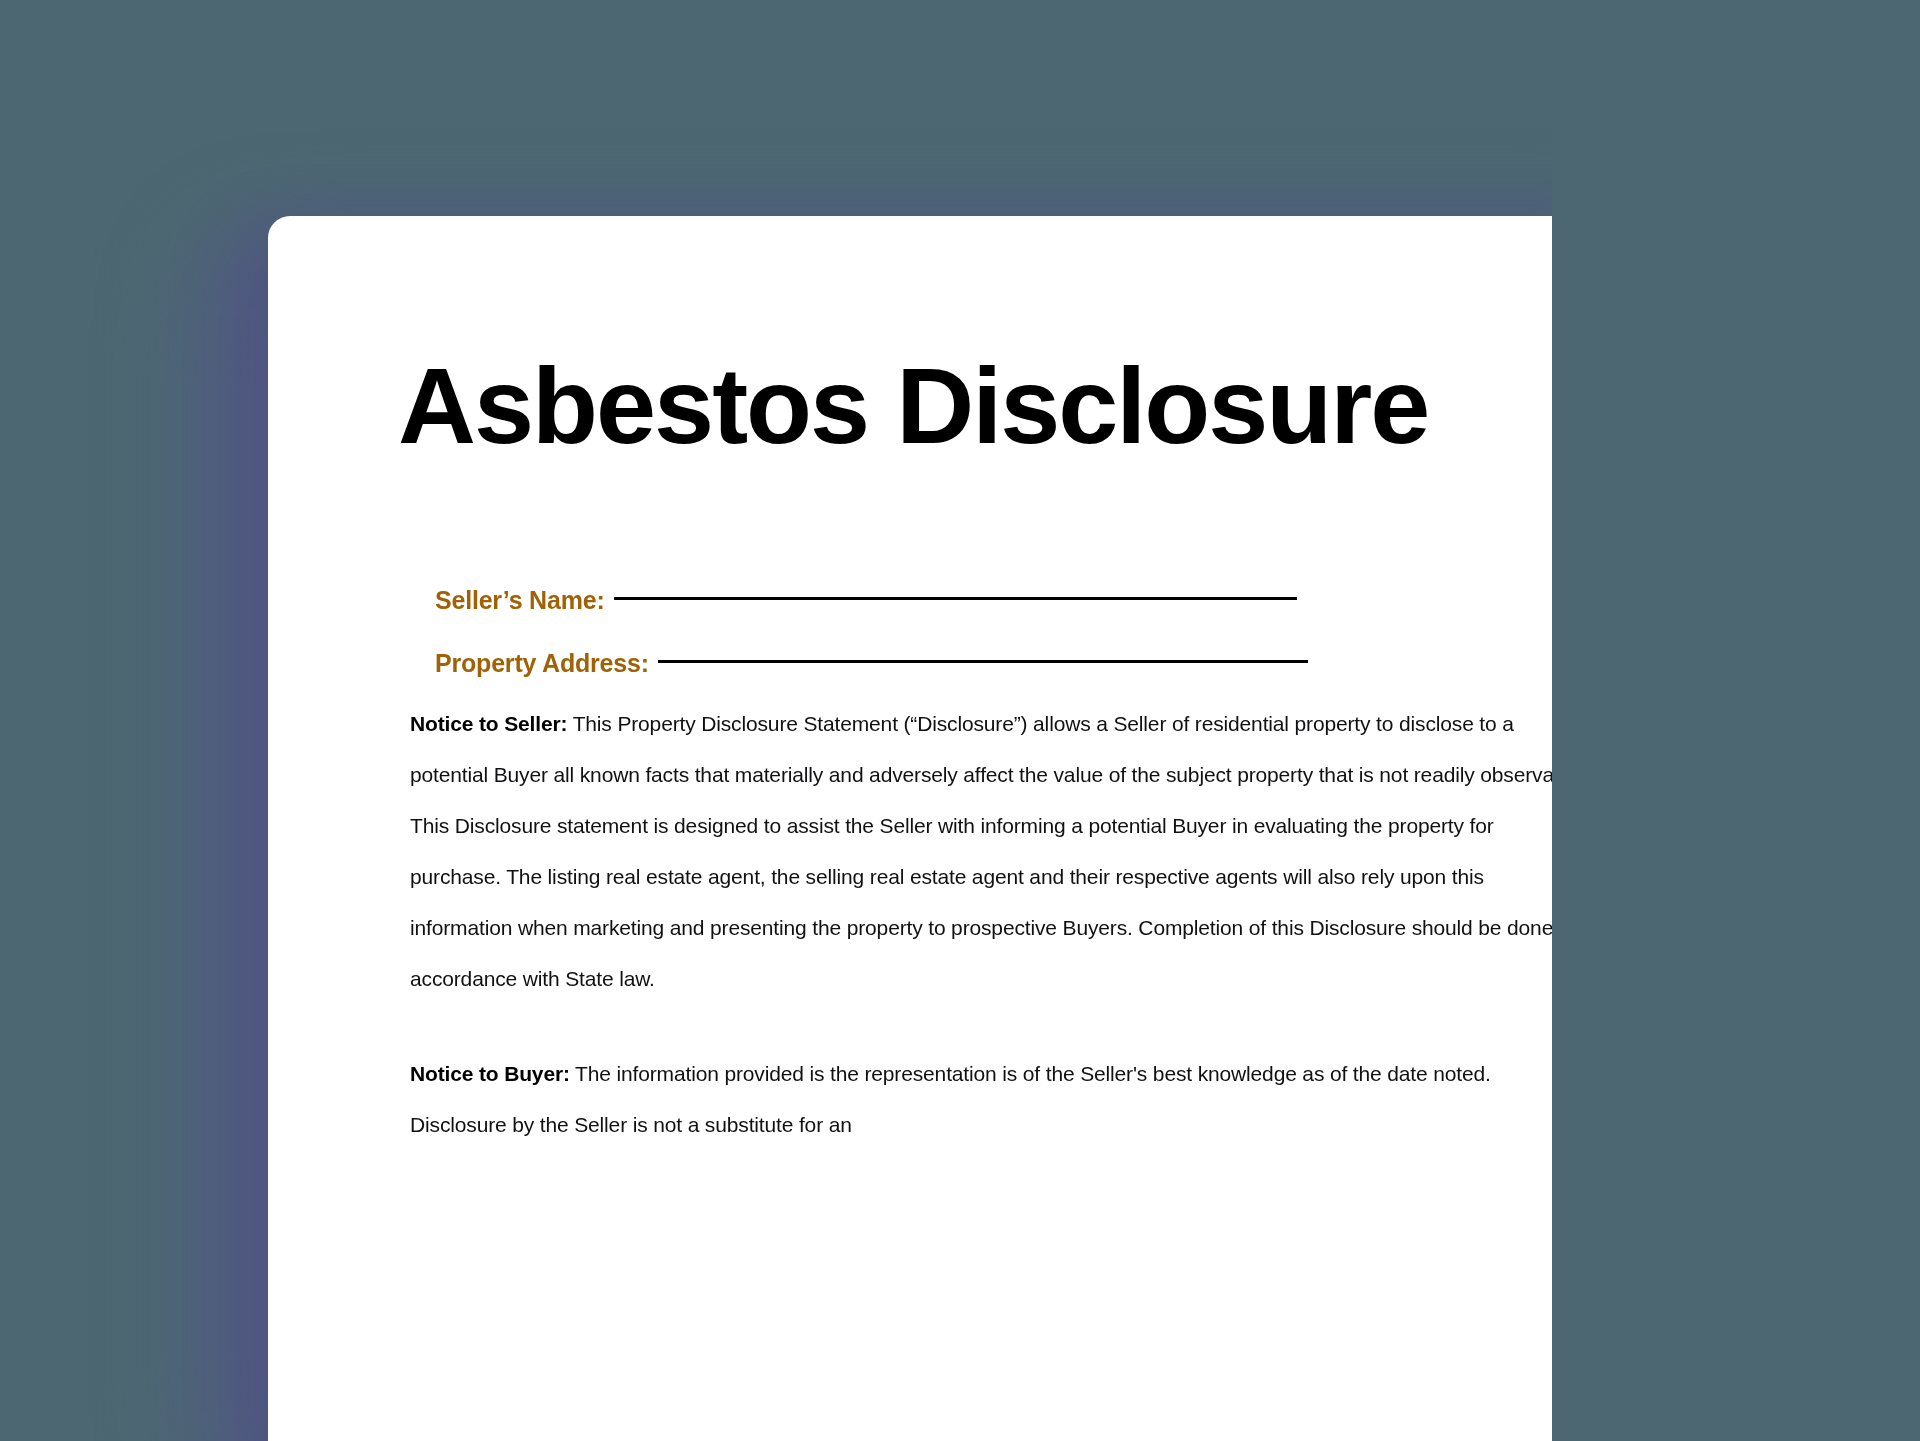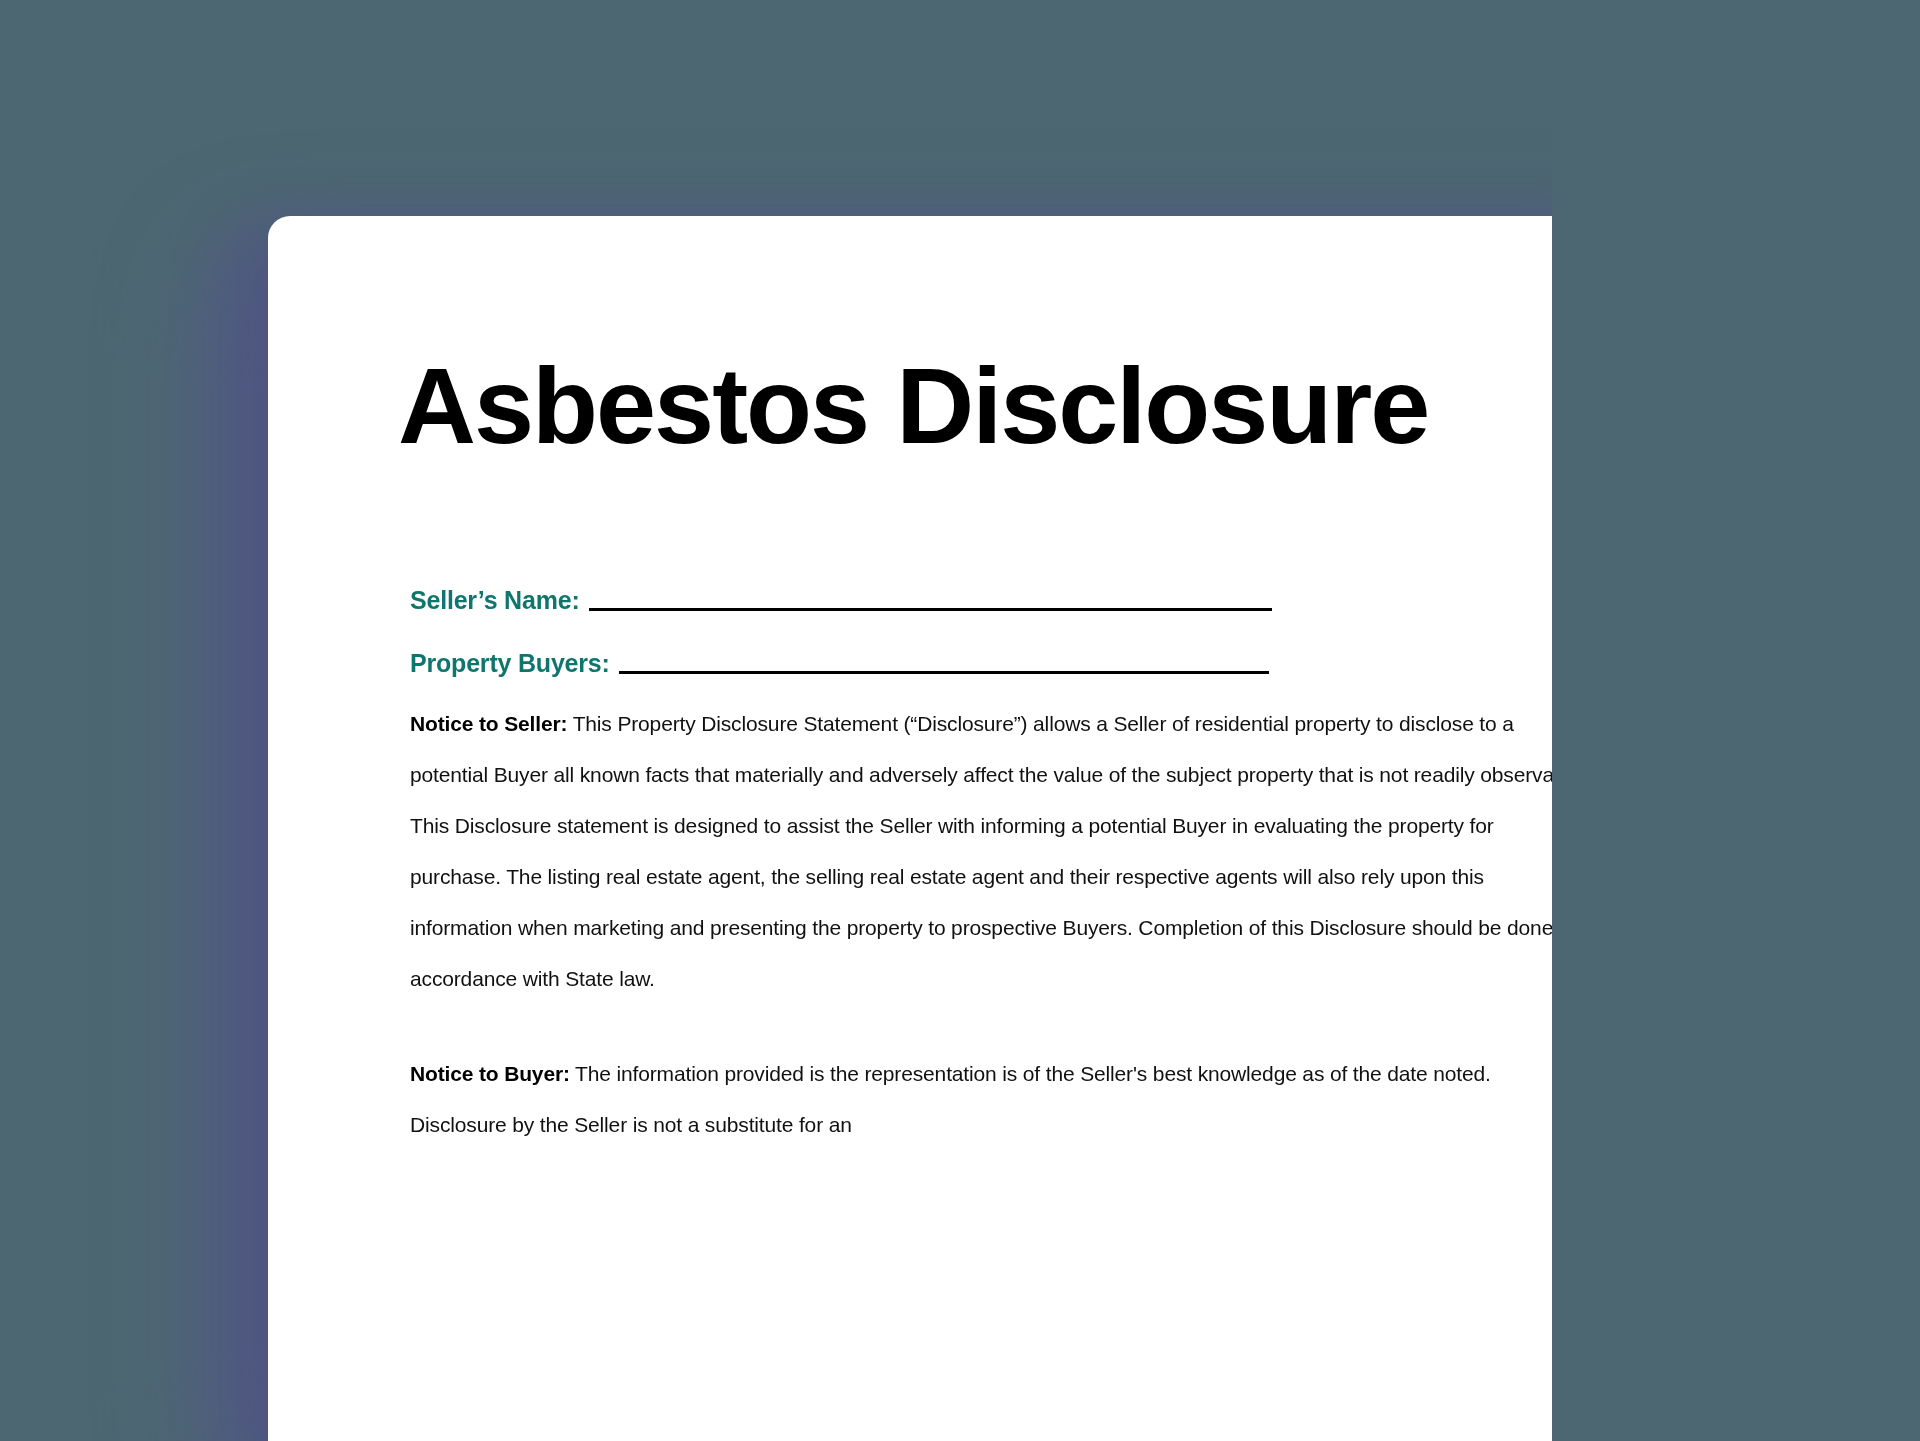--- a/index.html
+++ b/index.html
@@ -87,26 +87,27 @@
 
   
   .field-block {
     position: absolute;
     left: 0;
     top: 372px;
     width: 1160px;
   }
   .field-row {
     display: flex;
-    align-items: flex-end;
+    align-items: center;
     font-size: 25px;
     line-height: 1.0;
-    color: #0f766e;
+    color: #a16207;
     margin-bottom: 38px;
     white-space: nowrap;
+    margin-left: 25px;
   }
   .field-label {
     font-weight: 700;
     font-size: 25px;
     letter-spacing: -0.2px;
   }
   .field-rule {
     display: inline-block;
     border-bottom: 3px solid #000;
     margin-left: 9px;
@@ -158,21 +159,21 @@
       <h1 class="doc-title">Asbestos Disclosure</h1>
 
       <div class="field-block">
 
         <div class="field-row">
           <span class="field-label">Seller’s Name:</span>
           <span class="field-rule rule-seller"></span>
         </div>
 
         <div class="field-row">
-          <span class="field-label">Property Buyers:</span>
+          <span class="field-label">Property Address:</span>
           <span class="field-rule rule-address"></span>
         </div>
 
       </div>
 
       <div class="doc-body">
 
         <p><span class="lead">Notice to Seller:</span><span> This Property Disclosure Statement (“Disclosure”) allows a Seller of residential property to disclose to a potential Buyer all known facts that materially and adversely affect the value of the subject property that is not readily observable. This Disclosure statement is designed to assist the Seller with informing a potential Buyer in evaluating the property for purchase. The listing real estate agent, the selling real estate agent and their respective agents will also rely upon this information when marketing and presenting the property to prospective Buyers. Completion of this Disclosure should be done in accordance with State law.</span></p>
 
         <p><span class="lead">Notice to Buyer:</span><span> The information provided is the representation is of the Seller's best knowledge as of the date noted. Disclosure by the Seller is not a substitute for an</span></p>

